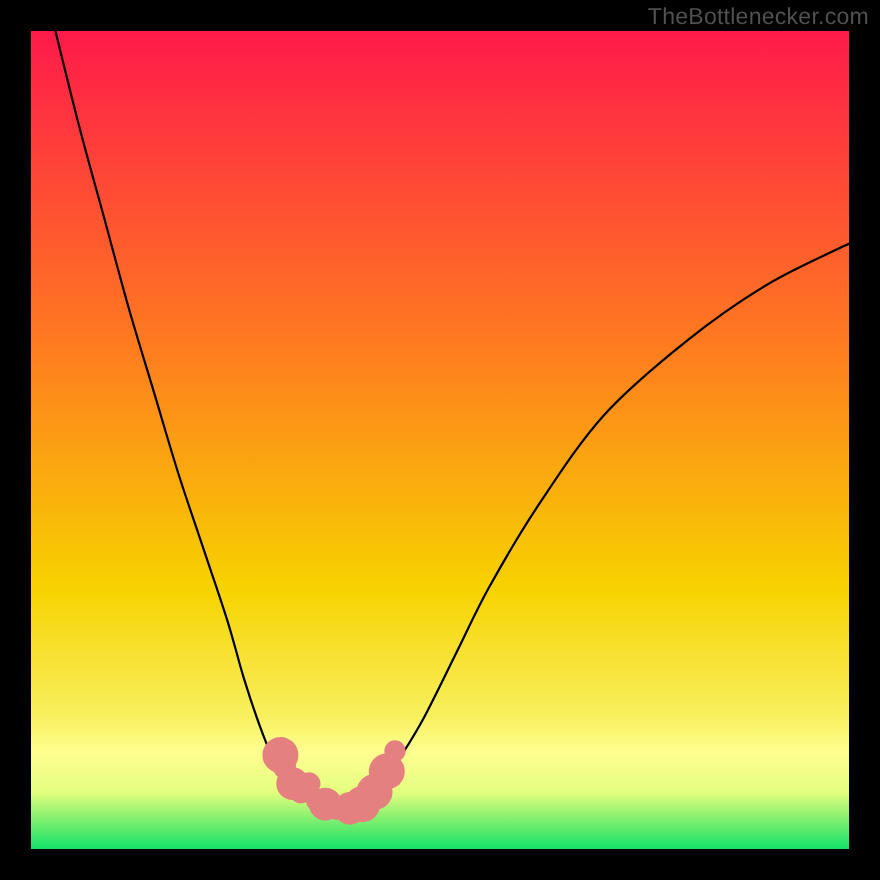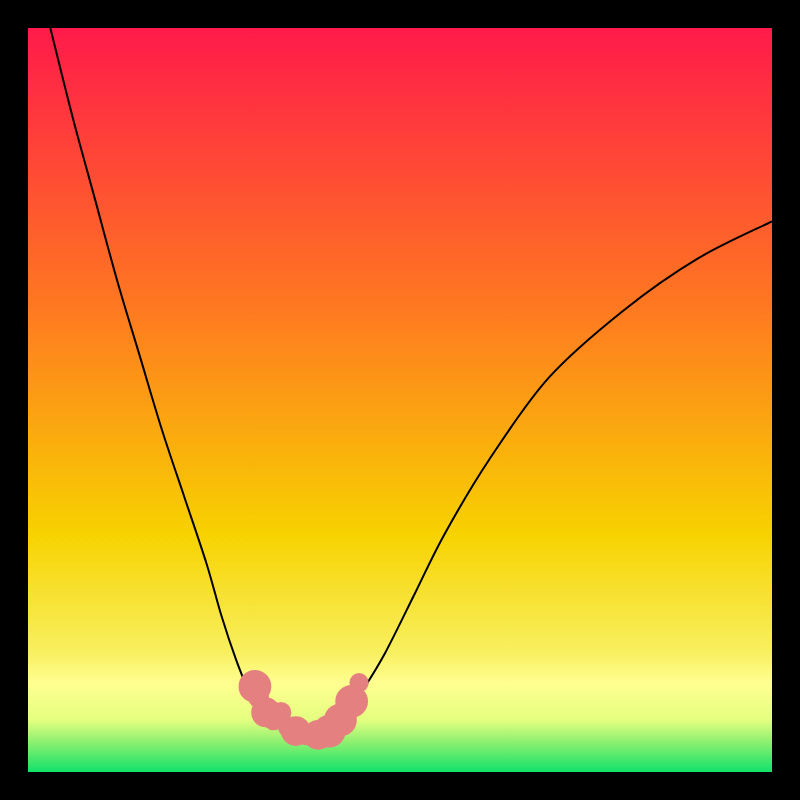--- a/index.html
+++ b/index.html
@@ -77,14 +77,15 @@
           <circle cx="279" cy="706.8" r="10.415999999999999" fill="#e58080"></circle>
           <circle cx="290.16" cy="706.8" r="14.88" fill="#e58080"></circle>
           <circle cx="301.32" cy="703.08" r="16.368000000000002" fill="#e58080"></circle>
           <circle cx="312.47999999999996" cy="691.92" r="16.368000000000002" fill="#e58080"></circle>
           <circle cx="323.64" cy="673.3199999999999" r="16.368000000000002" fill="#e58080"></circle>
           <circle cx="331.08" cy="654.72" r="9.672" fill="#e58080"></circle>
         </g>
     </svg>
   </div>
 
+  <div class="watermark">TheBottlenecker.com</div>
 
 </div>
 
 </body></html>

